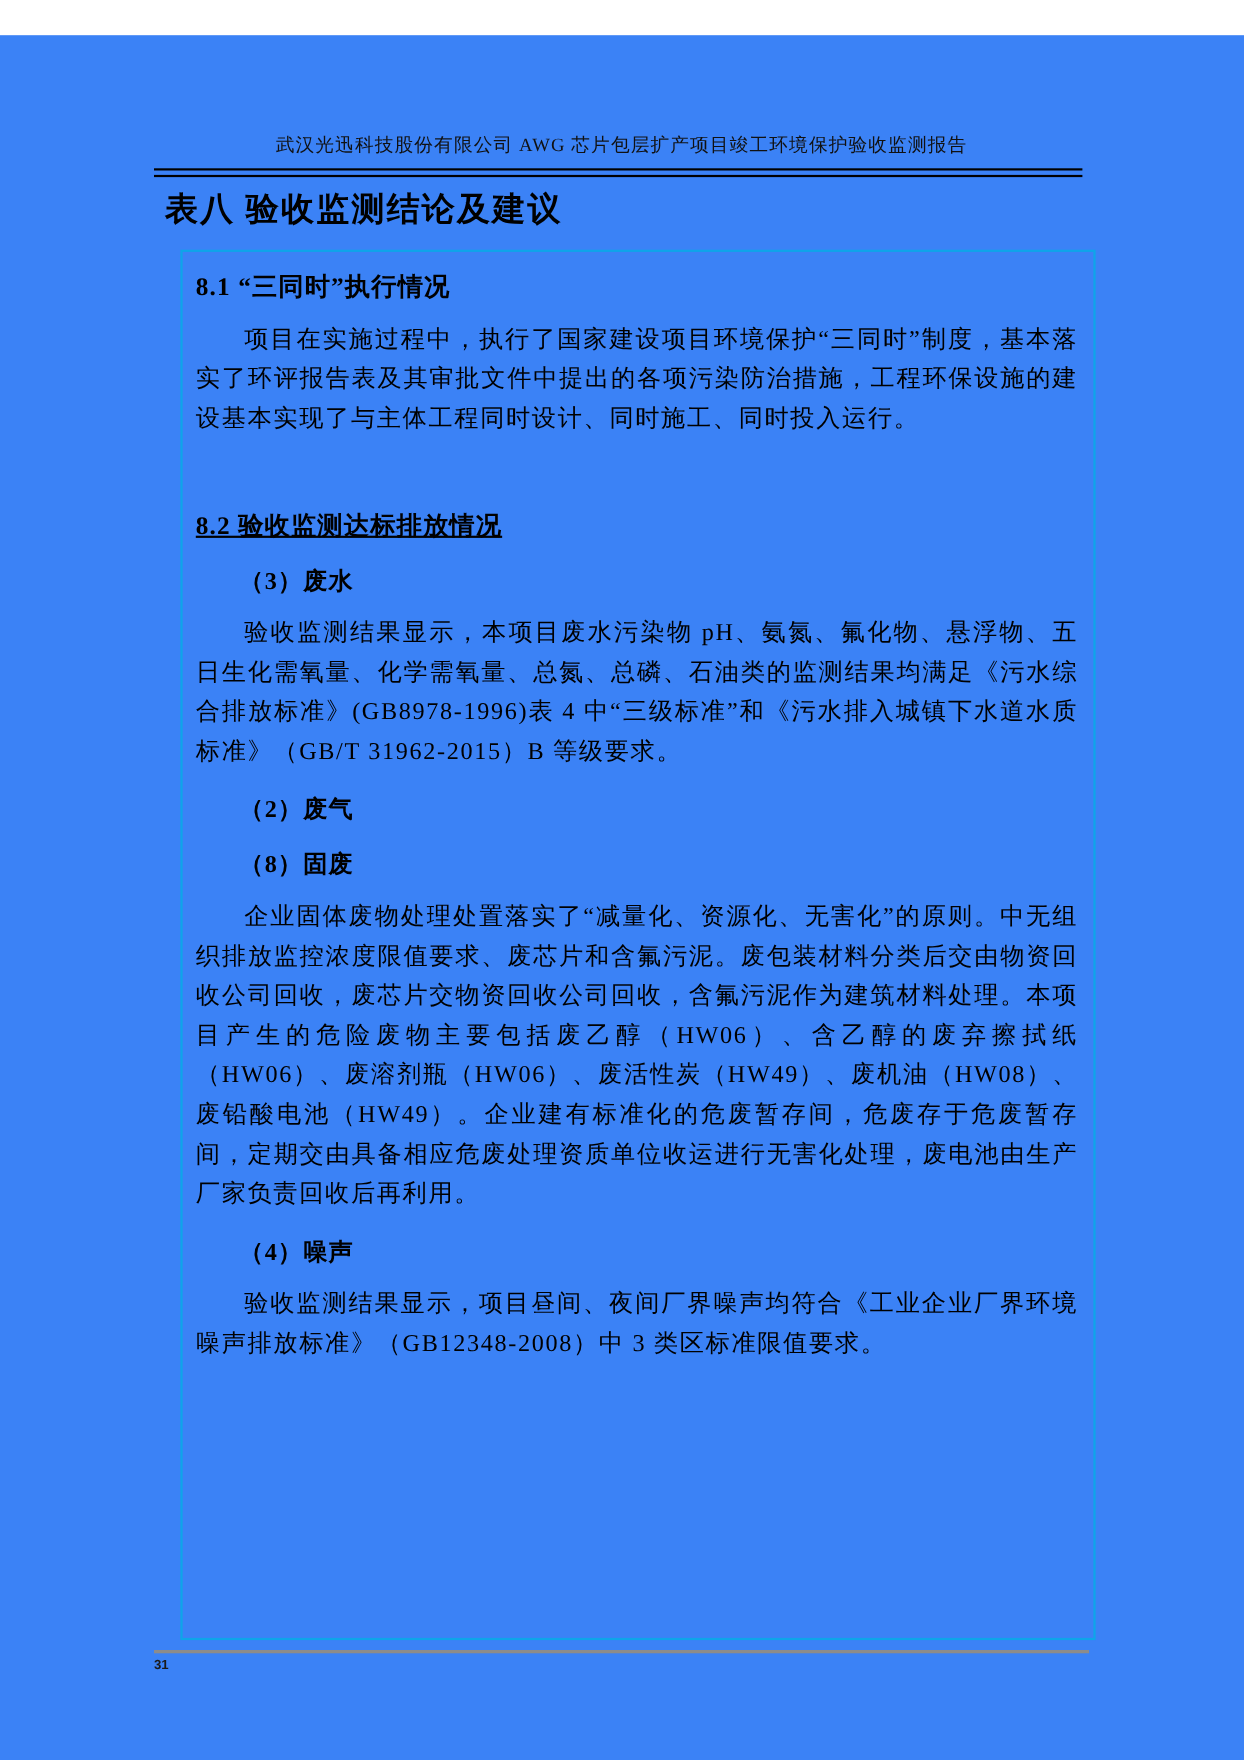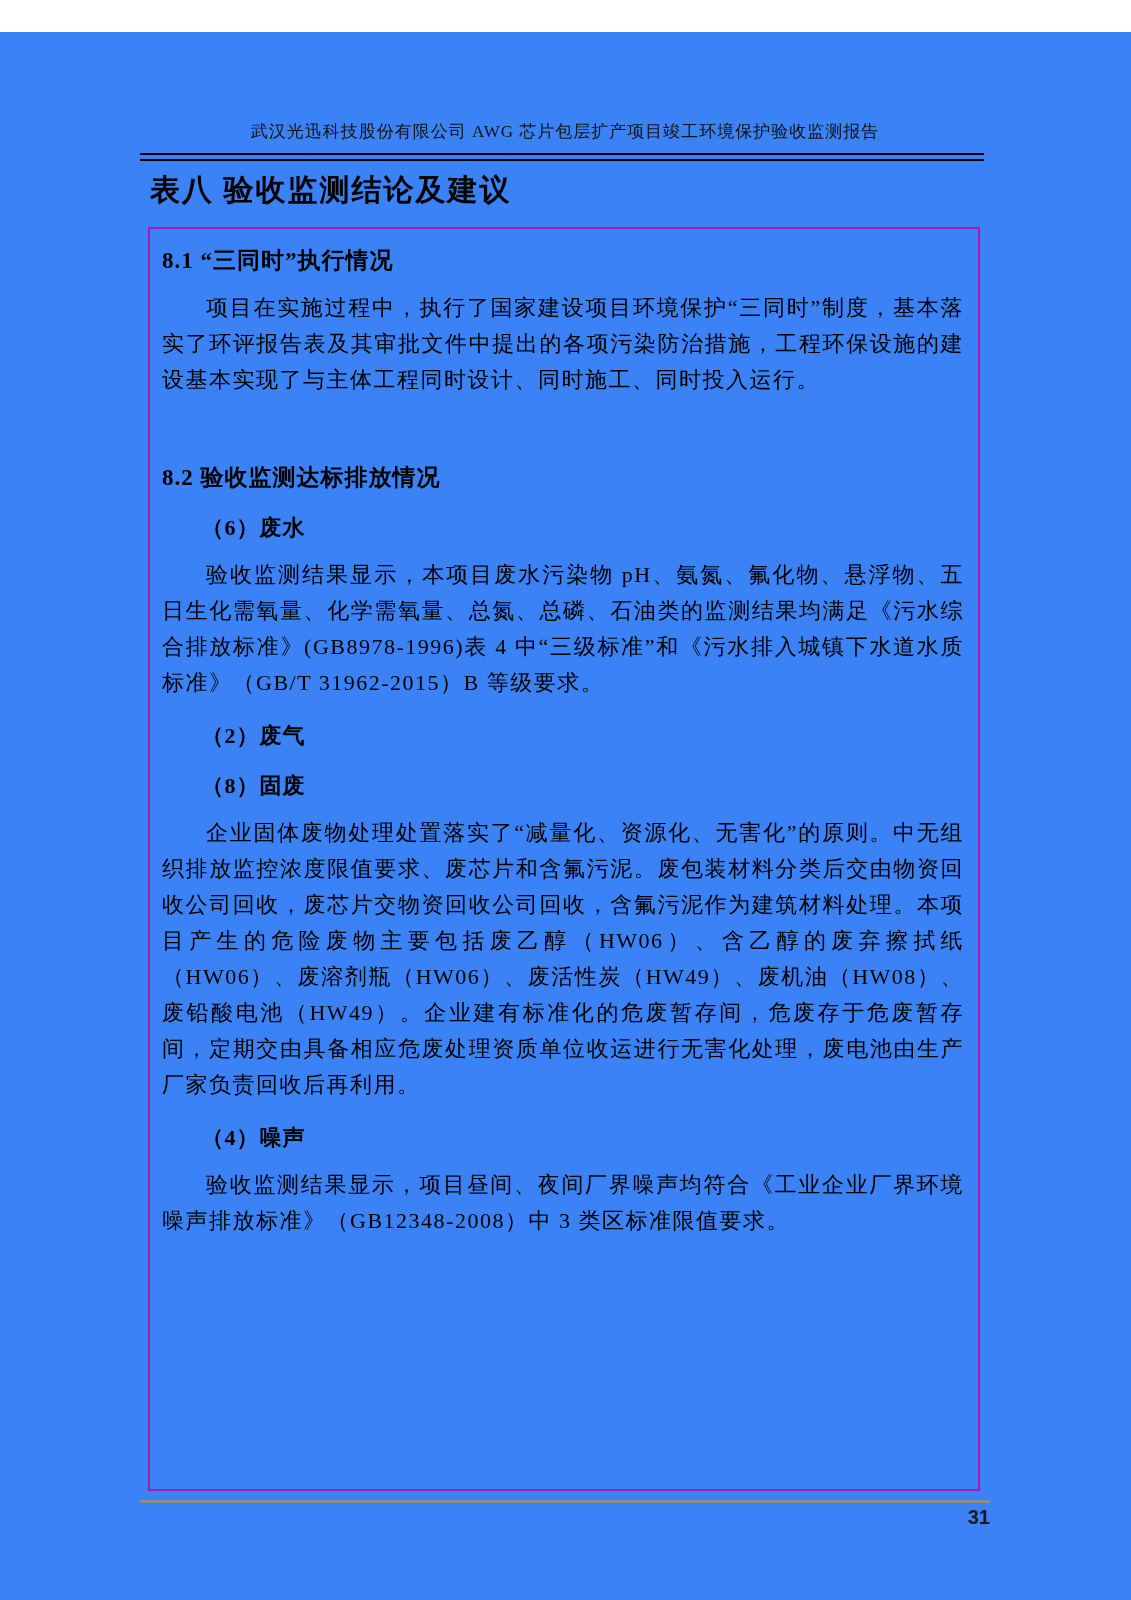--- a/index.html
+++ b/index.html
@@ -43,36 +43,37 @@
     top: 138px;
     left: 150px;
     margin: 0;
     font-size: 30px;
     font-weight: bold;
     letter-spacing: 2px;
   }
   .content-box {
     position: absolute;
     top: 195px;
-    left: 148px;
+    left: 164px;
     width: 832px;
     height: 1264px;
-    border: 2px solid #a21caf;
+    border: 2px solid #0ea5e9;
     box-sizing: border-box;
     padding: 6px 14px 0 12px;
     overflow: hidden;
   }
   .sec-heading {
     margin: 10px 0 14px 0;
     font-size: 23px;
     font-weight: bold;
     letter-spacing: 1px;
   }
   .sec-heading.gap-top {
     margin-top: 64px;
+    text-decoration: underline;
   }
   .sub-heading {
     margin: 20px 0 14px 0;
     font-size: 22px;
     font-weight: bold;
     text-indent: 1.8em;
     letter-spacing: 1px;
   }
   .para {
     margin: 0 0 6px 0;
@@ -88,24 +89,24 @@
     left: 140px;
     width: 850px;
     height: 3px;
     background: #8c8c8c;
   }
   .page-number {
     position: absolute;
     top: 1474px;
     left: 140px;
     width: 850px;
-    text-align: right;
+    text-align: left;
     font-family: "Liberation Sans", sans-serif;
     font-weight: bold;
-    font-size: 20px;
+    font-size: 12px;
     color: #1a1a1a;
   }
 </style>
 </head>
 <body>
 
 <div class="page">
 
   <div class="running-header">武汉光迅科技股份有限公司 AWG 芯片包层扩产项目竣工环境保护验收监测报告</div>
 
@@ -114,21 +115,21 @@
   <h1 class="page-title">表八  验收监测结论及建议</h1>
 
   <div class="content-box">
 
     <h2 class="sec-heading">8.1 “三同时”执行情况</h2>
 
     <p class="para">项目在实施过程中，执行了国家建设项目环境保护“三同时”制度，基本落实了环评报告表及其审批文件中提出的各项污染防治措施，工程环保设施的建设基本实现了与主体工程同时设计、同时施工、同时投入运行。</p>
 
     <h2 class="sec-heading gap-top">8.2 验收监测达标排放情况</h2>
 
-    <h3 class="sub-heading">（6）废水</h3>
+    <h3 class="sub-heading">（3）废水</h3>
 
     <p class="para">验收监测结果显示，本项目废水污染物 pH、氨氮、氟化物、悬浮物、五日生化需氧量、化学需氧量、总氮、总磷、石油类的监测结果均满足《污水综合排放标准》(GB8978-1996)表 4 中“三级标准”和《污水排入城镇下水道水质标准》（GB/T 31962-2015）B 等级要求。</p>
 
     <h3 class="sub-heading">（2）废气</h3>
 
 
     <h3 class="sub-heading">（8）固废</h3>
 
     <p class="para">企业固体废物处理处置落实了“减量化、资源化、无害化”的原则。中无组织排放监控浓度限值要求、废芯片和含氟污泥。废包装材料分类后交由物资回收公司回收，废芯片交物资回收公司回收，含氟污泥作为建筑材料处理。本项目产生的危险废物主要包括废乙醇（HW06）、含乙醇的废弃擦拭纸（HW06）、废溶剂瓶（HW06）、废活性炭（HW49）、废机油（HW08）、废铅酸电池（HW49）。企业建有标准化的危废暂存间，危废存于危废暂存间，定期交由具备相应危废处理资质单位收运进行无害化处理，废电池由生产厂家负责回收后再利用。</p>
 

